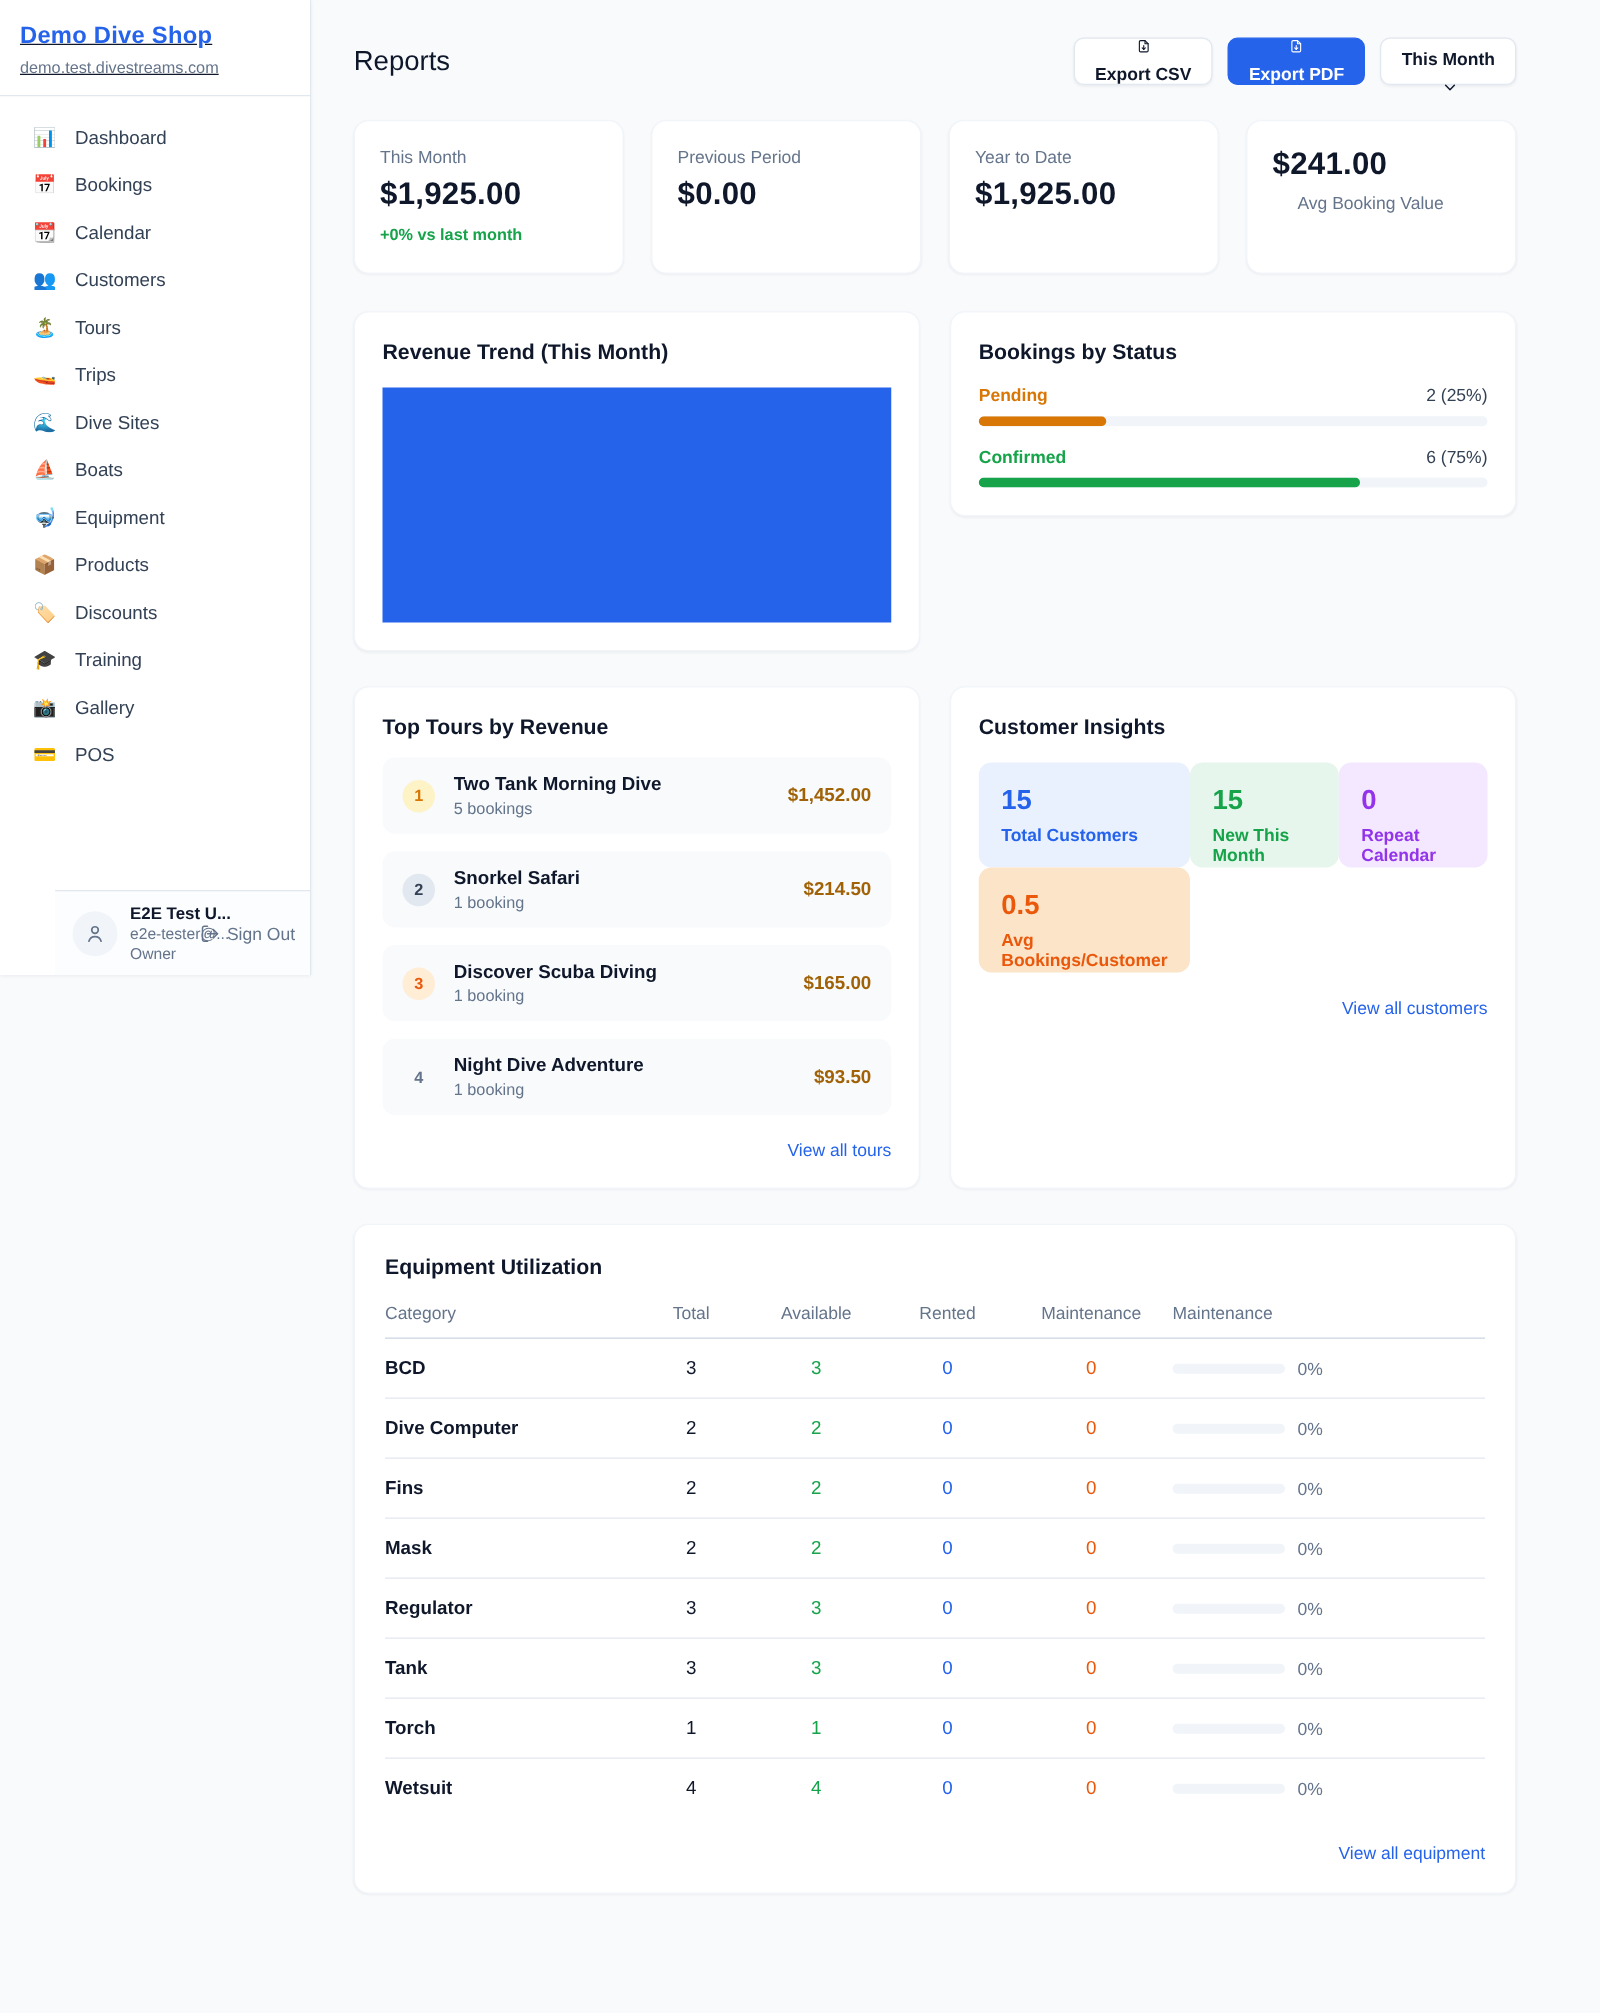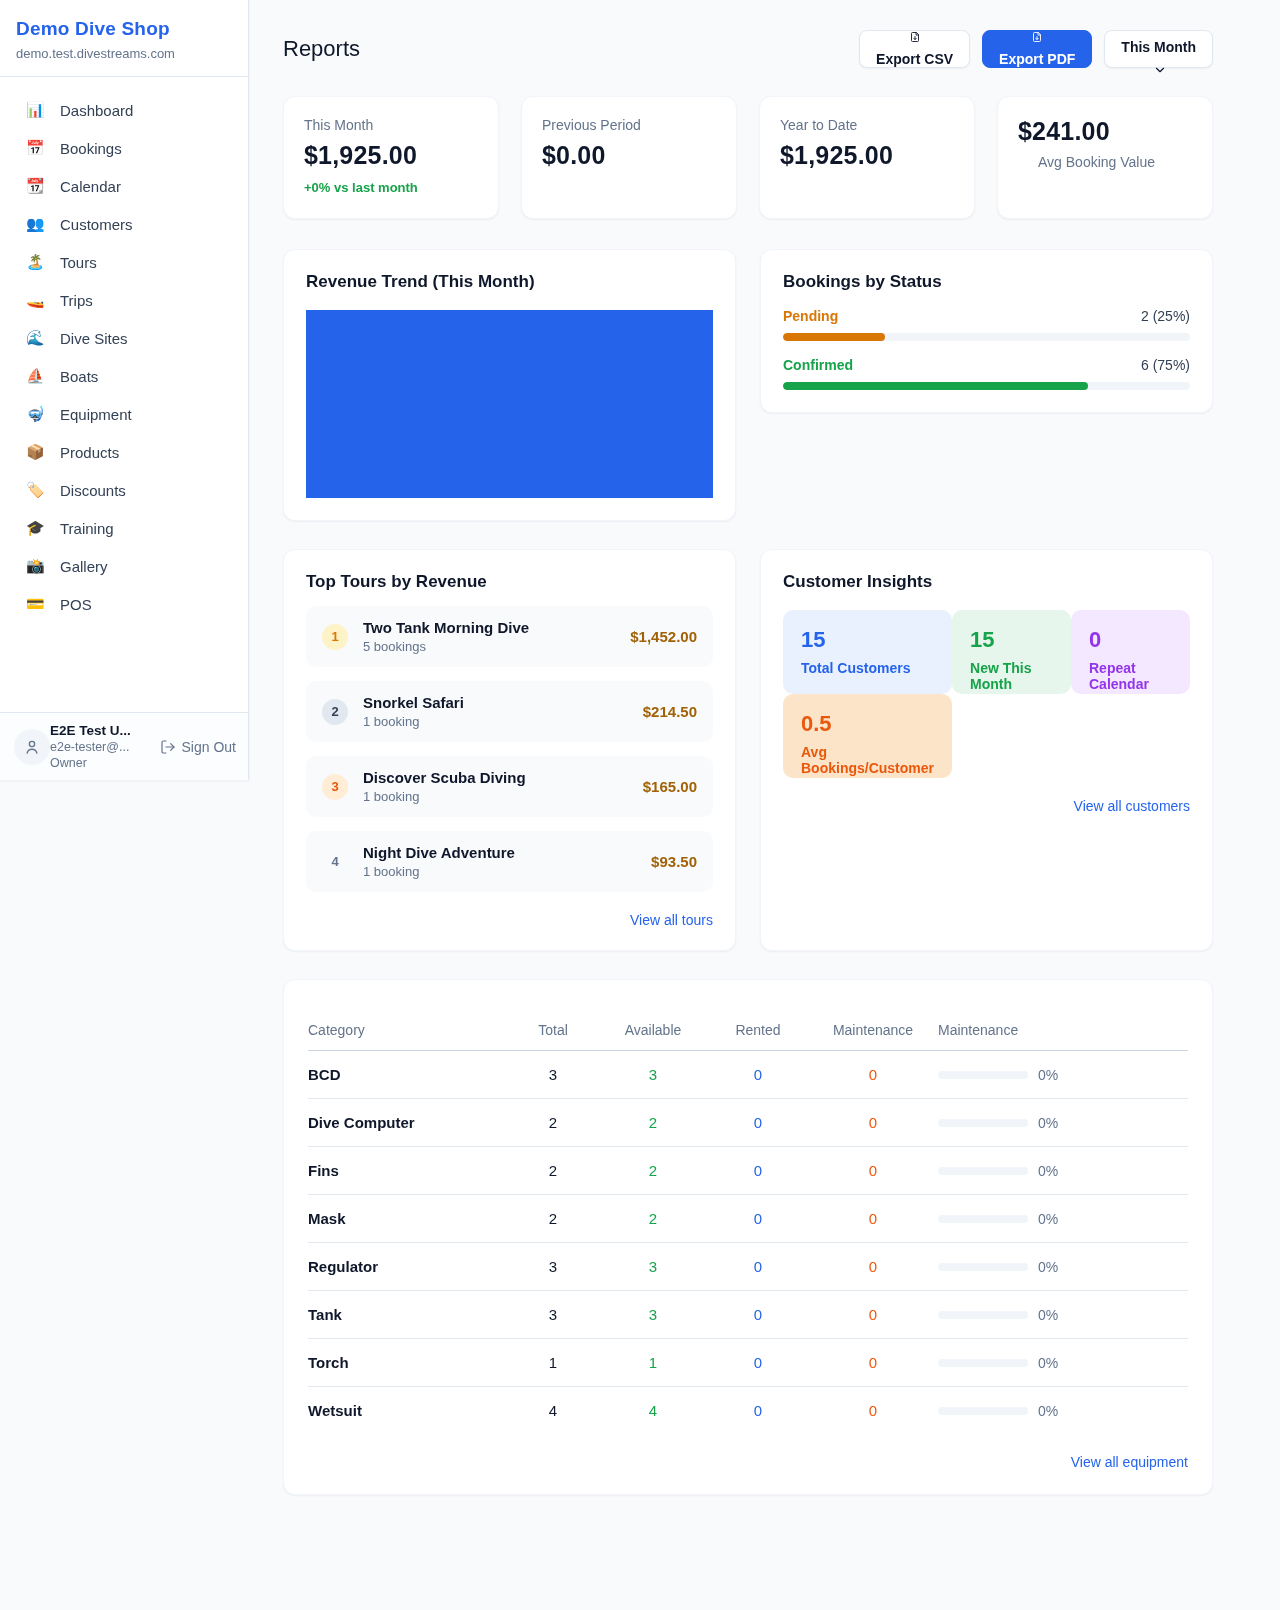--- a/index.html
+++ b/index.html
@@ -15,34 +15,35 @@
 
   
   .sidebar {
     position:absolute; left:0; top:0;
     width:249px; height:780px;
     background:#ffffff;
     border-right:1px solid #e2e8f0;
     box-shadow:0 1px 3px rgba(15,23,42,.06);
     display:flex; flex-direction:column;
   }
-  .sidebar-header { padding:18px 16px 15px; border-bottom:1px solid #e2e8f0; }
+  .sidebar-header { padding:18px 16px 15px; border-bottom:1px solid #e2e8f0;text-decoration:underline; }
   .shop-name { font-size:19px; font-weight:800; color:#2563eb; letter-spacing:.2px; }
   .shop-domain { font-size:13px; color:#64748b; margin-top:6px; }
   .nav { padding:14px 0 0; flex:1; }
   .nav-item {
     display:flex; align-items:center; gap:14px;
     padding:10px 26px; font-size:15px; color:#334155; cursor:pointer;
   }
   .nav-icon { width:20px; text-align:center; font-size:15px; }
   .sidebar-footer {
     border-top:1px solid #e2e8f0;
     padding:10px 12px 10px 14px;
-    display:flex; align-items:center; gap:0;
+    display:flex; align-items:center; gap:10px;
     background:#fcfdfe;
+    margin-left:44px;
   }
   .avatar {
     width:36px; height:36px; border-radius:50%;
     background:#f1f5f9; color:#64748b;
     display:flex; align-items:center; justify-content:center;
     flex:0 0 36px;
   }
   .user-meta { min-width:0; }
   .user-name { font-size:13.5px; font-weight:700; color:#0f172a; white-space:nowrap; }
   .user-email, .user-role { font-size:12.5px; color:#64748b; margin-top:2px; white-space:nowrap; }
@@ -394,20 +395,21 @@
         <div class="tile orange">
           <div class="tile-value">0.5</div>
           <div class="tile-label">Avg Bookings/Customer</div>
         </div>
       </div>
       <a class="view-link">View all customers</a>
     </div>
   </div>
 
   <div class="card equipment-card">
+    <div class="card-title">Equipment Utilization</div>
 
     <div class="eq-grid eq-header">
       <div>Category</div>
       <div class="col-num">Total</div>
       <div class="col-num">Available</div>
       <div class="col-num">Rented</div>
       <div class="col-num">Maintenance</div>
       <div>Maintenance</div>
     </div>
 

